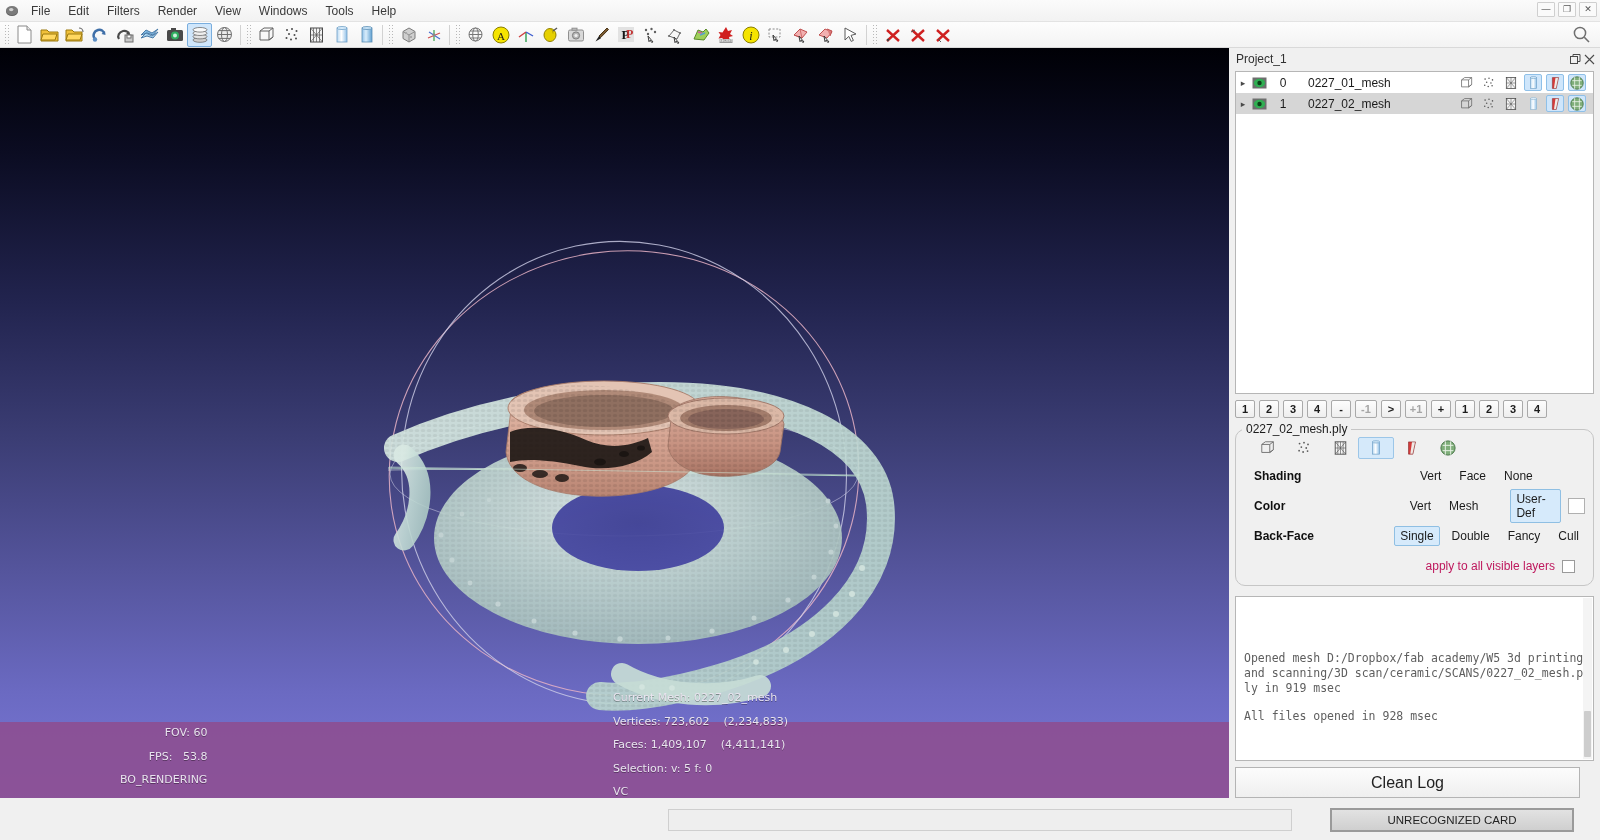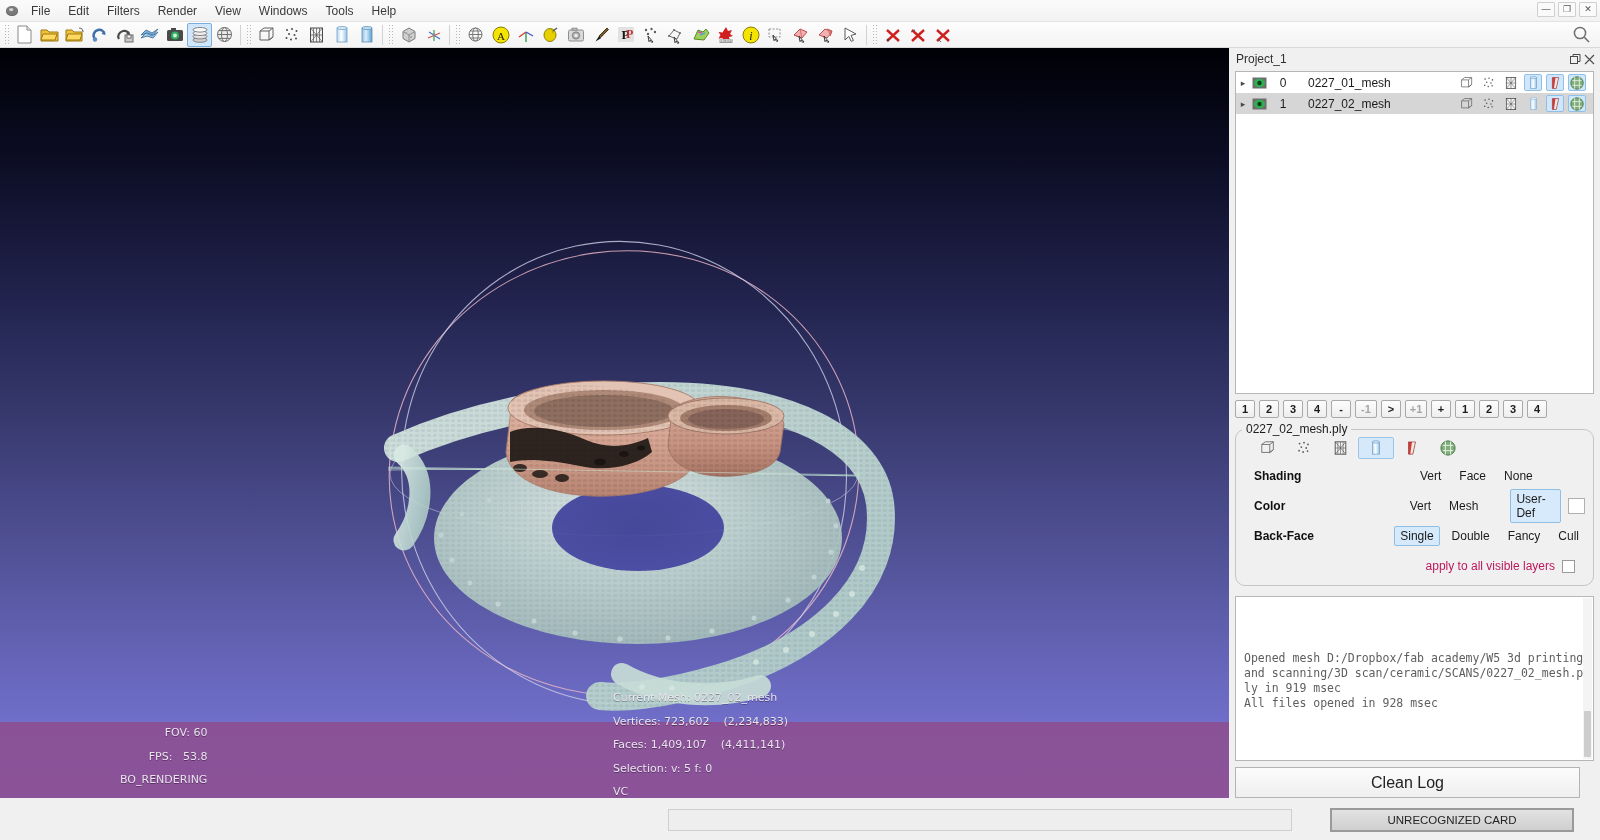--- a/index.html
+++ b/index.html
@@ -123,21 +123,21 @@
   .applyrow { display:flex; align-items:center; justify-content:flex-end; gap:7px; padding:8px 10px 4px 0; font-size:12px; color:#be185d; }
   .cbox { width:13px;height:13px; border:1px solid #9a9a9a; background:#fff; }
 
   .logbox {
     margin:10px 6px 0 6px; flex:1; background:#fff; border:1px solid #b6b6b6;
     font-family:"DejaVu Sans Mono","Liberation Mono",monospace; font-size:11.5px; color:#5e5e5e;
     padding:6px 8px; position:relative; overflow:hidden; line-height:15px;
   }
   .logspacer { height:48px; }
   .logpara { white-space:pre-wrap; word-break:break-all; }
-  .logpara + .logpara { }
+  .logpara + .logpara { margin-top:13px; }
   .logscroll { position:absolute; right:1px; top:1px; bottom:1px; width:9px; background:#f4f4f4; }
   .logscroll i { position:absolute; left:1px; right:1px; bottom:2px; height:46px; background:#cdcdcd; border-radius:1px; display:block; }
 
   .cleanbtn {
     margin:6px 20px 0 6px; height:31px; border:1px solid #b4b4b4; background:linear-gradient(#fcfcfc,#efefef);
     display:flex; align-items:center; justify-content:center; font-size:16px; color:#222;
   }
 
   
   .statusbar { height:40px; background:#f0f0f0; display:flex; align-items:center; padding:0 8px; gap:8px; }

